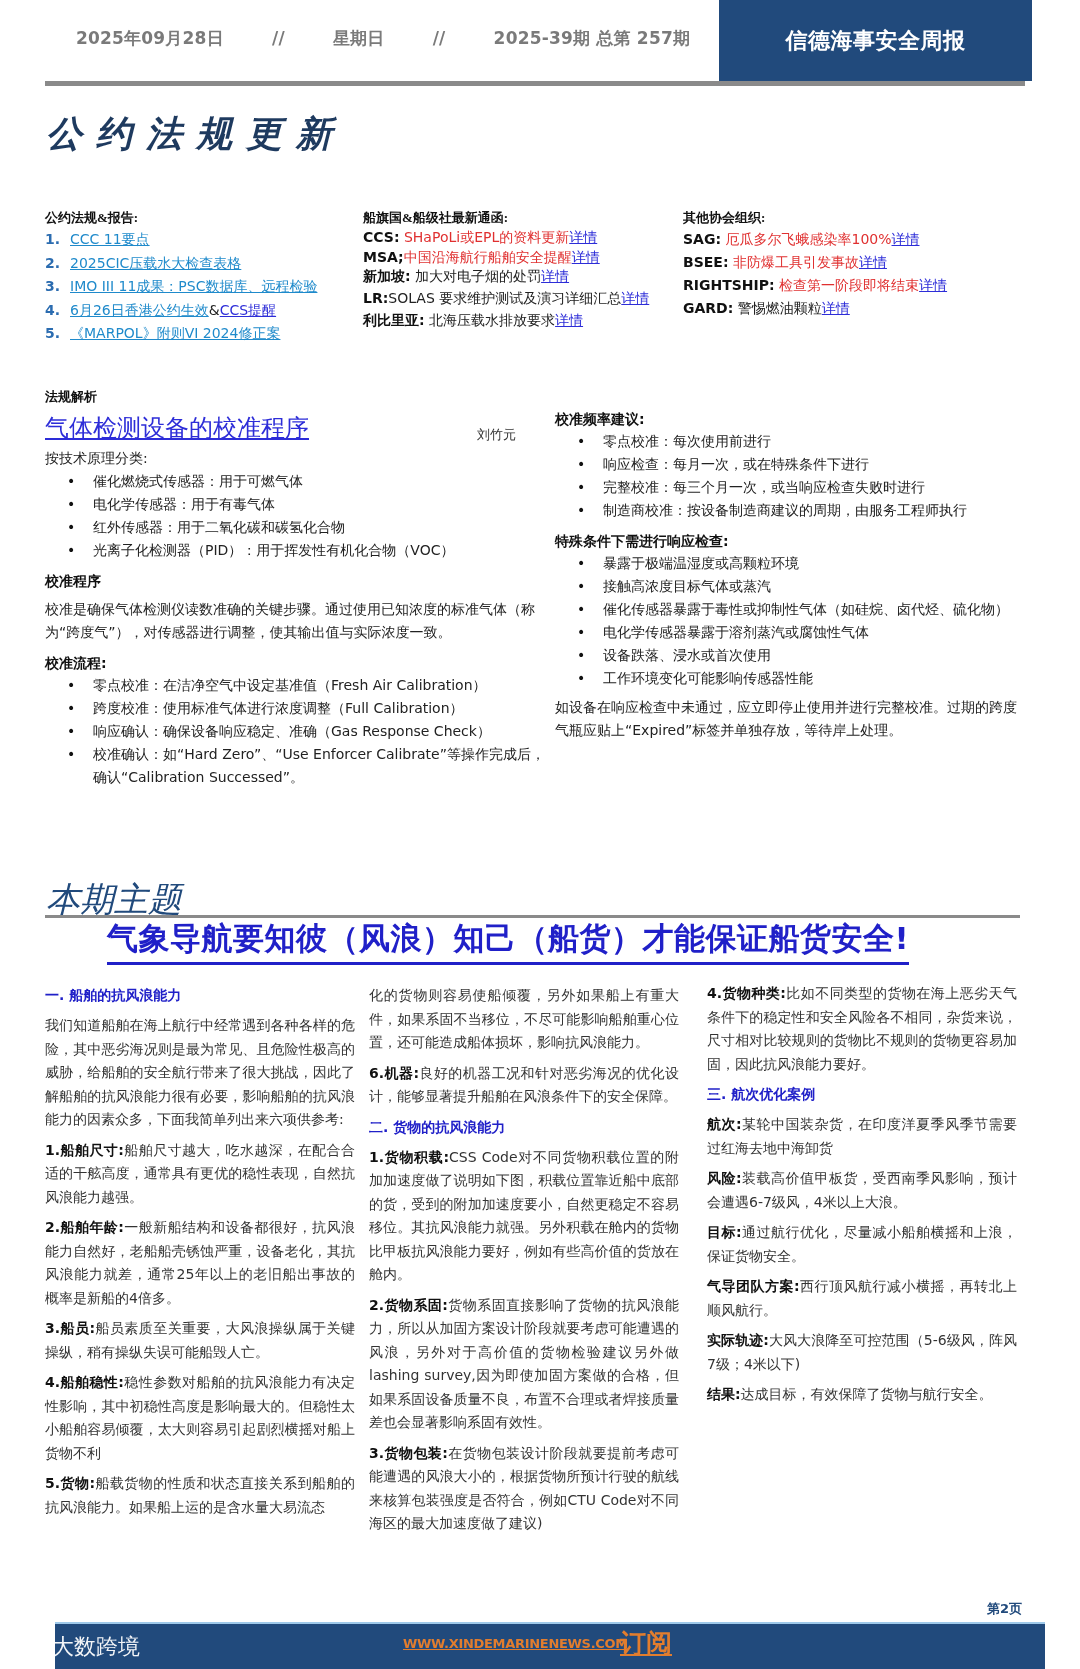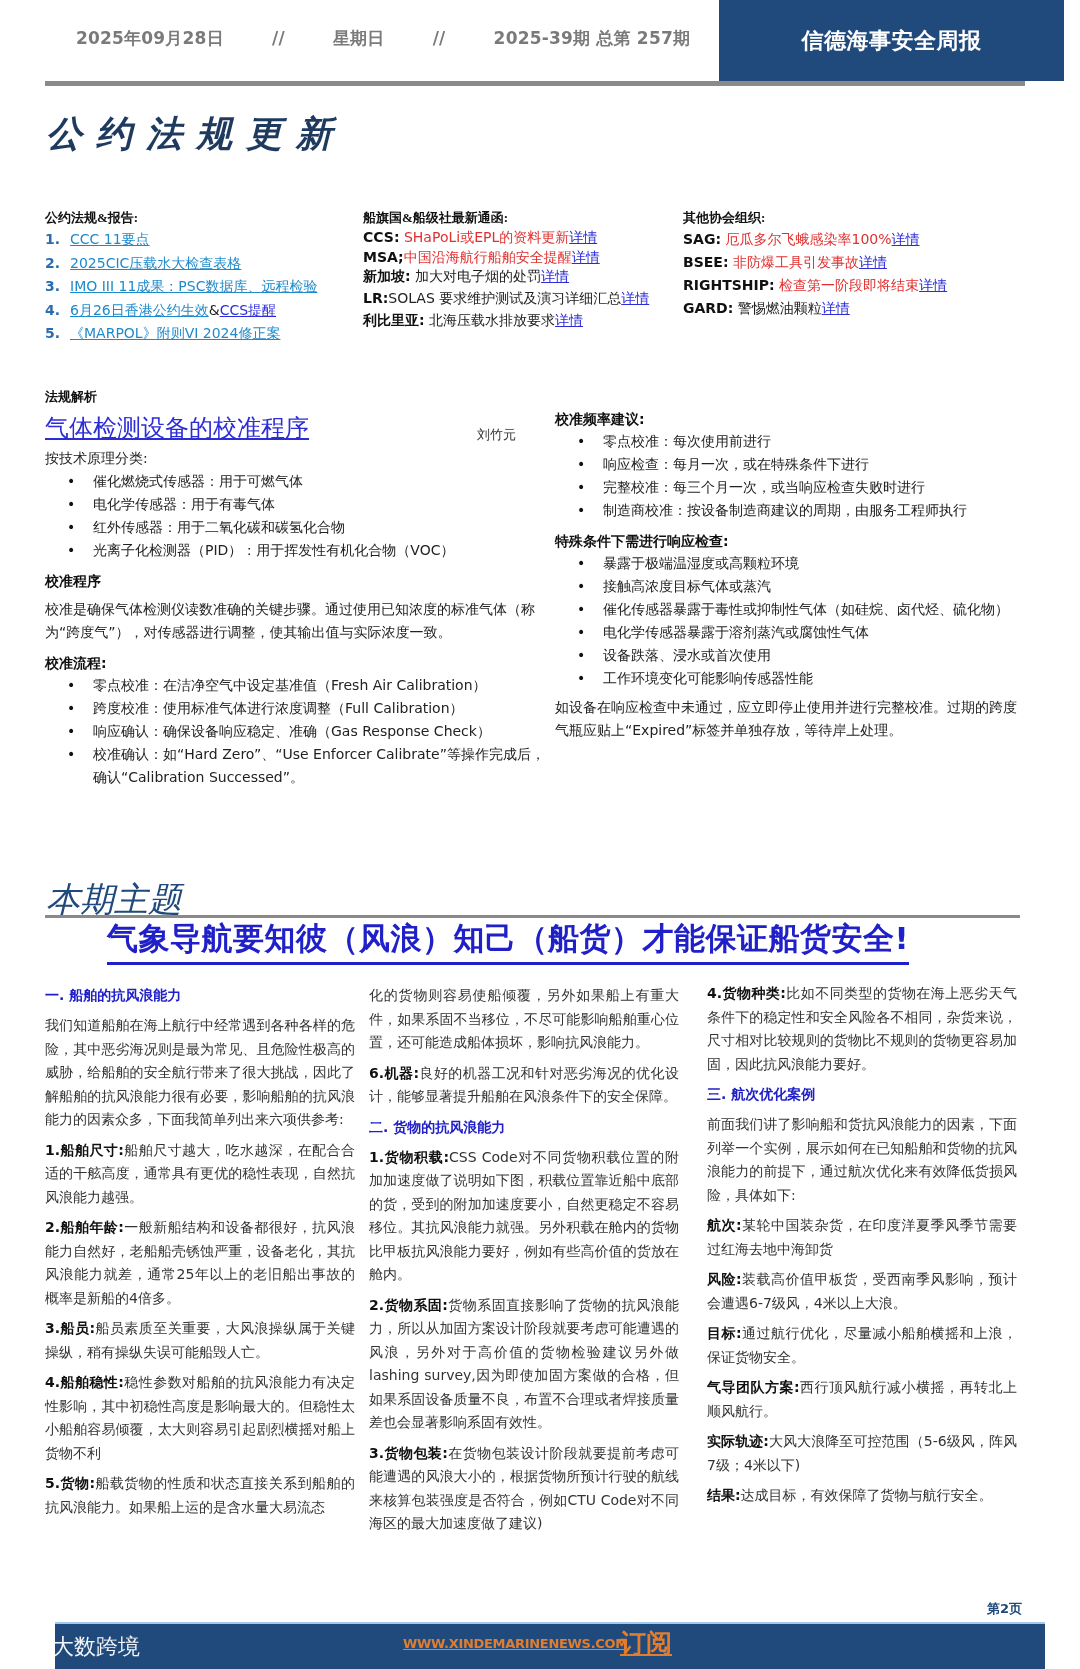--- a/index.html
+++ b/index.html
@@ -3,21 +3,21 @@
 <meta charset="utf-8">
 <style>
   * { box-sizing: border-box; margin: 0; padding: 0; }
   html, body { width: 1080px; height: 1669px; background: #ffffff; overflow: hidden; }
   body { font-family: "DejaVu Sans", "Liberation Sans", sans-serif; color: #222; position: relative; }
 
   
   .masthead { position: absolute; left: 0; top: 0; width: 1080px; height: 85px; }
   .masthead .dateline { position: absolute; left: 48px; top: 27px; font-size: 17px; font-weight: bold; color: #7a7a7a; letter-spacing: 0.2px; white-space: nowrap; }
   .masthead .dateline span { margin-right: 14px; margin-left: 28px; }
-  .masthead .brand-box { position: absolute; left: 719px; top: 0; width: 345px; height: 81px; background: #214a7c; color: #fff; font-weight: bold; font-size: 22px; display: flex; align-items: center; justify-content: center; letter-spacing: 0.5px; }
+  .masthead .brand-box { position: absolute; left: 719px; top: 0; width: 313px; height: 81px; background: #214a7c; color: #fff; font-weight: bold; font-size: 22px; display: flex; align-items: center; justify-content: center; letter-spacing: 0.5px; }
   .masthead .rule { position: absolute; left: 45px; top: 81px; width: 980px; height: 5px; background: #8a8a8a; }
 
   .section-title { position: absolute; left: 46px; top: 110px; font-size: 36px; font-weight: bold; font-style: italic; color: #1e3a5f; letter-spacing: 14px; }
 
   
   .linkcols { position: absolute; left: 45px; top: 208px; width: 990px; font-size: 14px; line-height: 23px; }
   .col { position: absolute; top: 0; }
   .col h4 { font-size: 13px; font-weight: bold; color: #111; line-height: 20px; font-family: Liberation Serif, serif; }
   .col1 { left: 0; width: 310px; }
   .col2 { left: 318px; width: 320px; }
@@ -194,21 +194,20 @@
     <p><b>6.机器:</b><span>良好的机器工况和针对恶劣海况的优化设计，能够显著提升船舶在风浪条件下的安全保障。</span></p>
     <h6>二. 货物的抗风浪能力</h6>
     <p><b>1.货物积载:</b><span>CSS Code对不同货物积载位置的附加加速度做了说明如下图，积载位置靠近船中底部的货，受到的附加加速度要小，自然更稳定不容易移位。其抗风浪能力就强。另外积载在舱内的货物比甲板抗风浪能力要好，例如有些高价值的货放在舱内。</span></p>
     <p><b>2.货物系固:</b><span>货物系固直接影响了货物的抗风浪能力，所以从加固方案设计阶段就要考虑可能遭遇的风浪，另外对于高价值的货物检验建议另外做lashing survey,因为即使加固方案做的合格，但如果系固设备质量不良，布置不合理或者焊接质量差也会显著影响系固有效性。</span></p>
     <p><b>3.货物包装:</b><span>在货物包装设计阶段就要提前考虑可能遭遇的风浪大小的，根据货物所预计行驶的航线来核算包装强度是否符合，例如CTU Code对不同海区的最大加速度做了建议)</span></p>
   </div>
 
   <div class="acol c3">
     <p><b>4.货物种类:</b><span>比如不同类型的货物在海上恶劣天气条件下的稳定性和安全风险各不相同，杂货来说，尺寸相对比较规则的货物比不规则的货物更容易加固，因此抗风浪能力要好。</span></p>
     <h6>三. 航次优化案例</h6>
-    <p>前面我们讲了影响船和货抗风浪能力的因素，下面列举一个实例，展示如何在已知船舶和货物的抗风浪能力的前提下，通过航次优化来有效降低货损风险，具体如下:</p>
     <p><b>航次:</b><span>某轮中国装杂货，在印度洋夏季风季节需要过红海去地中海卸货</span></p>
     <p><b>风险:</b><span>装载高价值甲板货，受西南季风影响，预计会遭遇6-7级风，4米以上大浪。</span></p>
     <p><b>目标:</b><span>通过航行优化，尽量减小船舶横摇和上浪，保证货物安全。</span></p>
     <p><b>气导团队方案:</b><span>西行顶风航行减小横摇，再转北上顺风航行。</span></p>
     <p><b>实际轨迹:</b><span>大风大浪降至可控范围（5-6级风，阵风7级；4米以下)</span></p>
     <p><b>结果:</b><span>达成目标，有效保障了货物与航行安全。</span></p>
   </div>
 </div>
 
 <div class="pageno">第2页</div>

